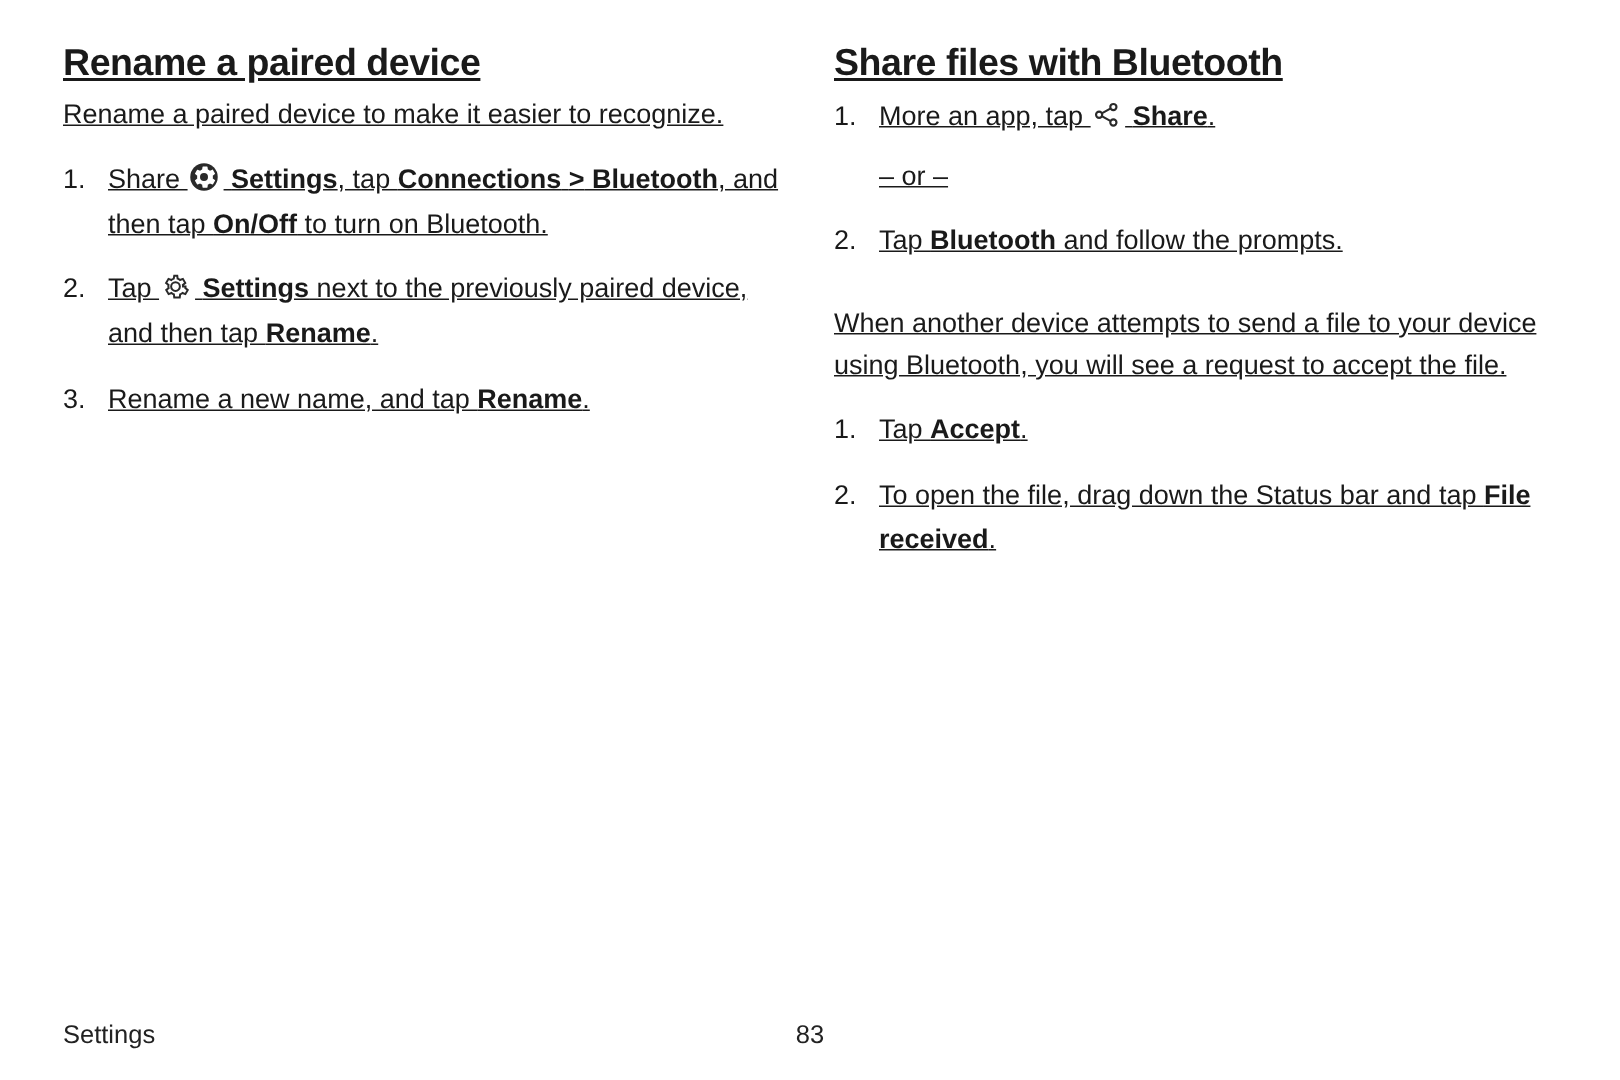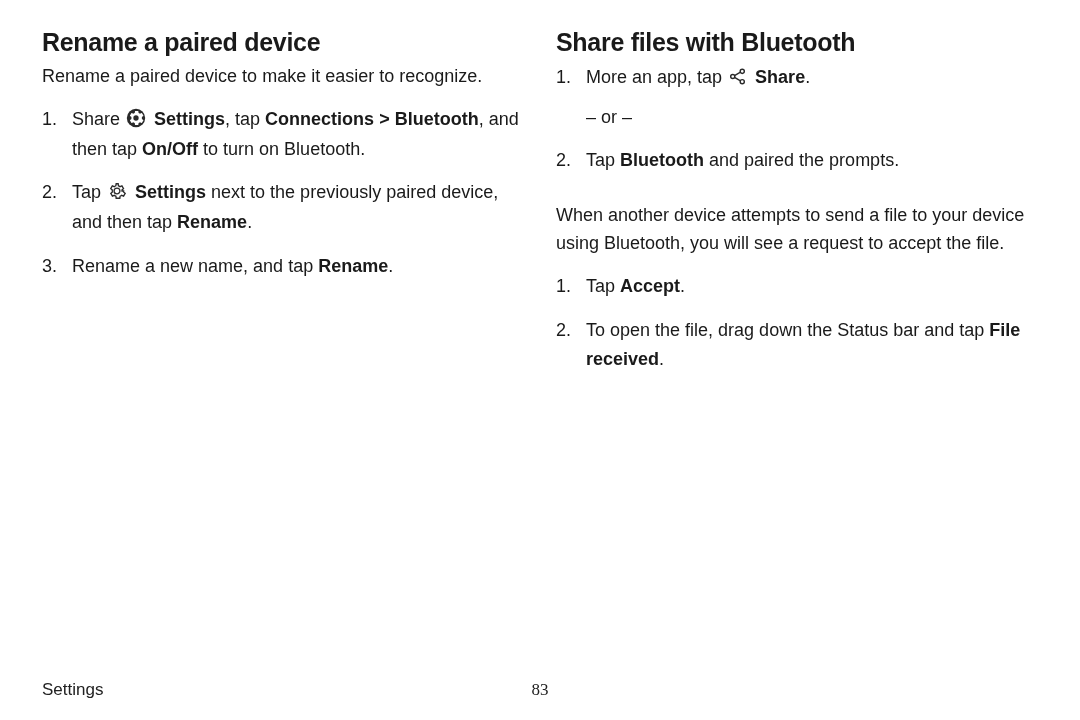--- a/index.html
+++ b/index.html
@@ -7,20 +7,21 @@
   body {
     font-family: Arial, Helvetica, sans-serif;
     color: #1a1a1a;
     background: #fff;
     padding: 28px 42px 0 42px;
     position: relative;
   }
   .cols {
     display: flex;
     gap: 32px;
+    text-decoration: underline;
   }
   .col {
     flex: 1;
     min-width: 0;
   }
   h2 {
     font-size: 25px;
     font-weight: 800;
     letter-spacing: -0.3px;
     margin-bottom: 6px;
@@ -64,21 +65,20 @@
     right: 42px;
     bottom: 20px;
     display: flex;
     font-size: 17px;
     color: #222;
   }
   .footer .pnum {
     position: absolute;
     left: 50%;
     transform: translateX(-50%);
-    font-family: Liberation Serif, serif;
   }
   
   .ico {
     display: inline-block;
     vertical-align: -3px;
     margin: 0 3px 0 1px;
   }
   .ico svg { display: block; }
 </style>
 </head>
@@ -134,21 +134,21 @@
               <circle cx="18" cy="18.5" r="2.6"></circle>
               <line x1="8.2" y1="10.8" x2="15.8" y2="6.6"></line>
               <line x1="8.2" y1="13.2" x2="15.8" y2="17.4"></line>
             </g>
           </svg>
         </span>
         <span class="b">Share</span><span>.</span>
         <div class="subline">– or –</div>
       </li>
       <li>
-        <span>Tap </span><span class="b">Bluetooth</span><span> and paired the prompts.</span>
+        <span>Tap </span><span class="b">Bluetooth</span><span> and follow the prompts.</span>
       </li>
     </ol>
 
     <div class="section-gap">
       <p class="intro">When another device attempts to send a file to your device using Bluetooth, you will see a request to accept the file.</p>
 
       <ol>
         <li>
           <span>Tap </span><span class="b">Accept</span><span>.</span>
         </li>

